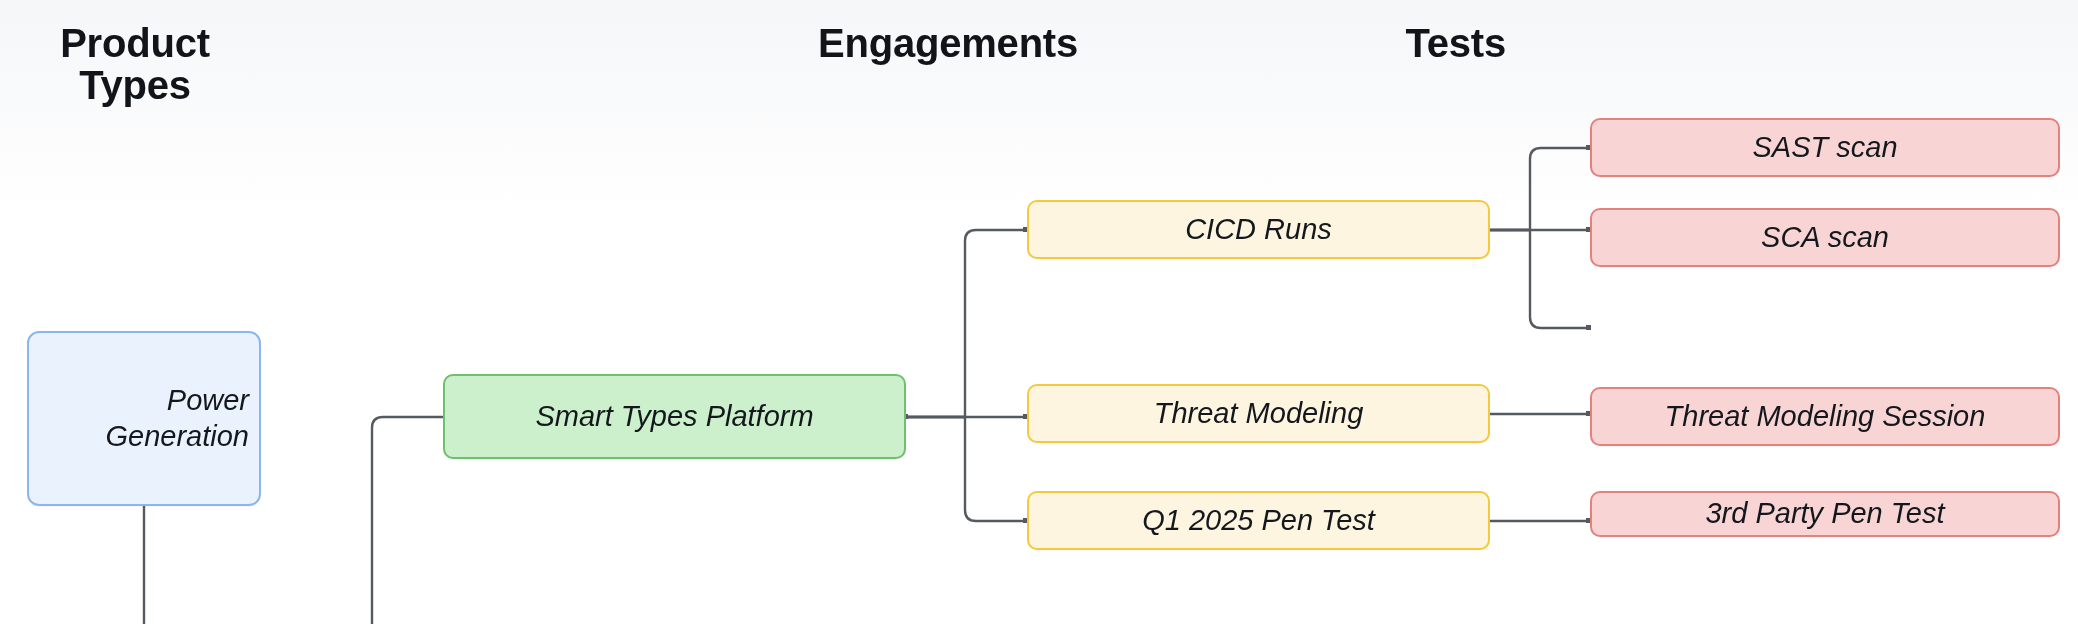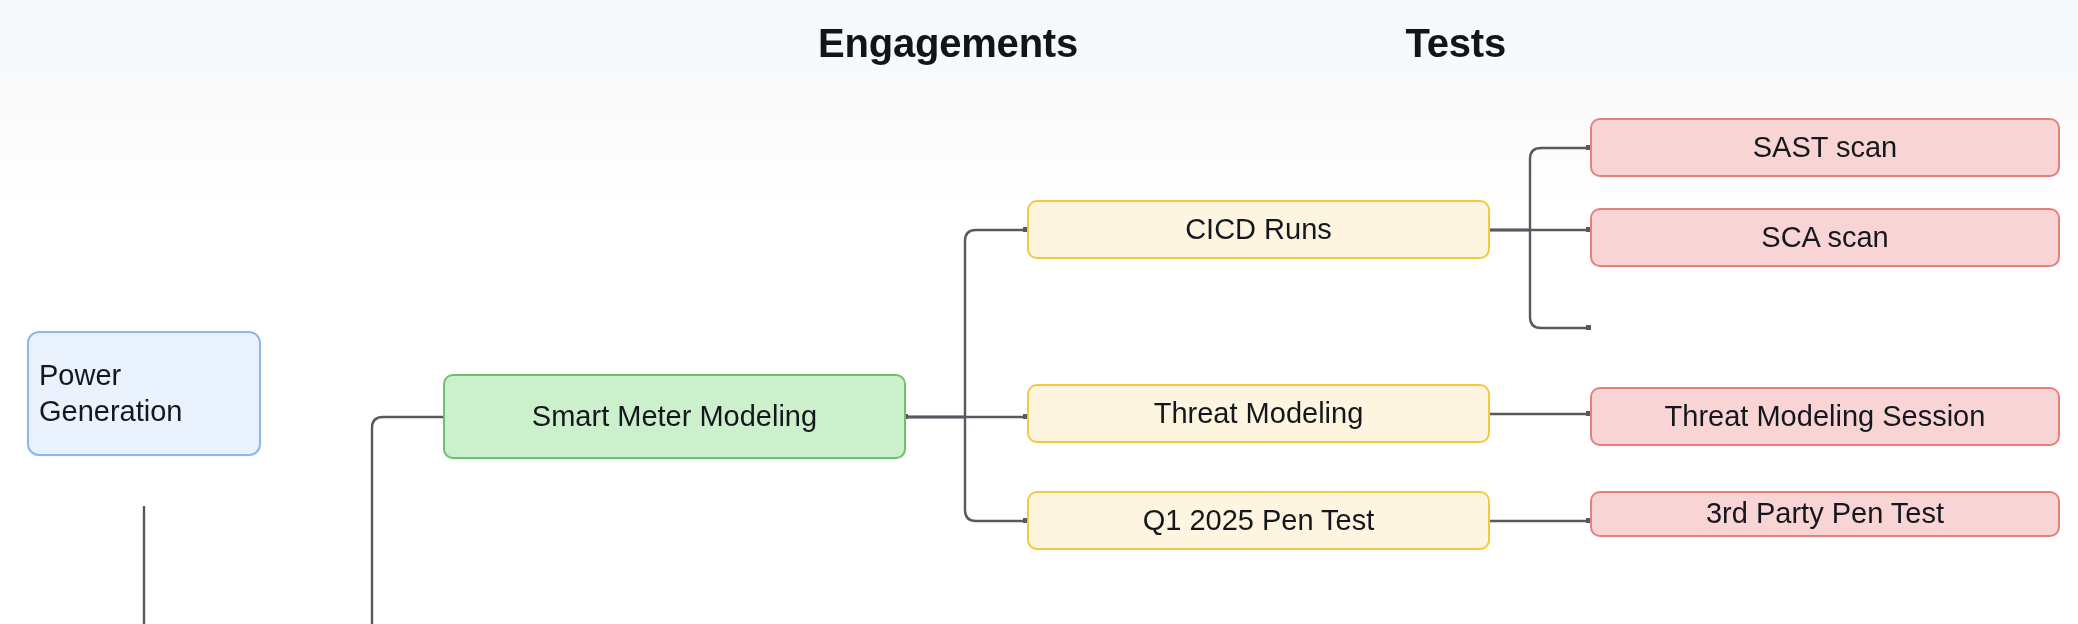--- a/index.html
+++ b/index.html
@@ -51,29 +51,30 @@
     letter-spacing: -0.2px;
     white-space: pre-line;
   }
 
   .node {
     position: absolute;
     box-sizing: border-box;
     display: flex;
     align-items: center;
     justify-content: center;
-    text-align: left;
+    text-align: right;
     border-radius: 10px;
     border-width: 2.5px;
     border-style: solid;
     font-size: 29px;
     line-height: 1.22;
     color: #14181d;
     padding: 2px 10px;
     box-shadow: 0 1px 1px rgba(16,24,40,0.04);
+    font-style: italic;
   }
 
   .node-blue {
     background: #eaf2fd;
     border-color: #8cb6ef;
     border-radius: 12px;
   }
   .node-green {
     background: #ccefcc;
     border-color: #6ec06e;
@@ -125,30 +126,32 @@
       <rect x="1023" y="518" width="5" height="5"></rect>
       <rect x="1586" y="145" width="5" height="5"></rect>
       <rect x="1586" y="227" width="5" height="5"></rect>
       <rect x="1586" y="325" width="5" height="5"></rect>
       <rect x="1586" y="411" width="5" height="5"></rect>
       <rect x="1586" y="518" width="5" height="5"></rect>
       <rect x="903" y="414" width="5" height="5"></rect>
     </g>
   </svg>
 
+  <div class="col-header" style="left:0px; top:22px; width:270px;">Product
+Types</div>
 
 
   <div class="col-header" style="left:758px; top:22px; width:380px;">Engagements</div>
 
   <div class="col-header" style="left:1206px; top:22px; width:300px;text-align:right;">Tests</div>
 
-  <div class="node node-blue" style="left:27px; top:331px; width:234px; height:125px;">Power
+  <div class="node node-blue" style="left:27px; top:331px; width:234px; height:175px;">Power
 Generation</div>
 
-  <div class="node node-green" style="left:443px; top:374px; width:463px; height:85px;">Smart Meter Modeling</div>
+  <div class="node node-green" style="left:443px; top:374px; width:463px; height:85px;">Smart Types Platform</div>
 
   <div class="node node-yellow" style="left:1027px; top:200px; width:463px; height:59px;">CICD Runs</div>
 
   <div class="node node-yellow" style="left:1027px; top:384px; width:463px; height:59px;">Threat Modeling</div>
 
   <div class="node node-yellow" style="left:1027px; top:491px; width:463px; height:59px;">Q1 2025 Pen Test</div>
 
   <div class="node node-red" style="left:1590px; top:118px; width:470px; height:59px;">SAST scan</div>
 
   <div class="node node-red" style="left:1590px; top:208px; width:470px; height:59px;">SCA scan</div>

